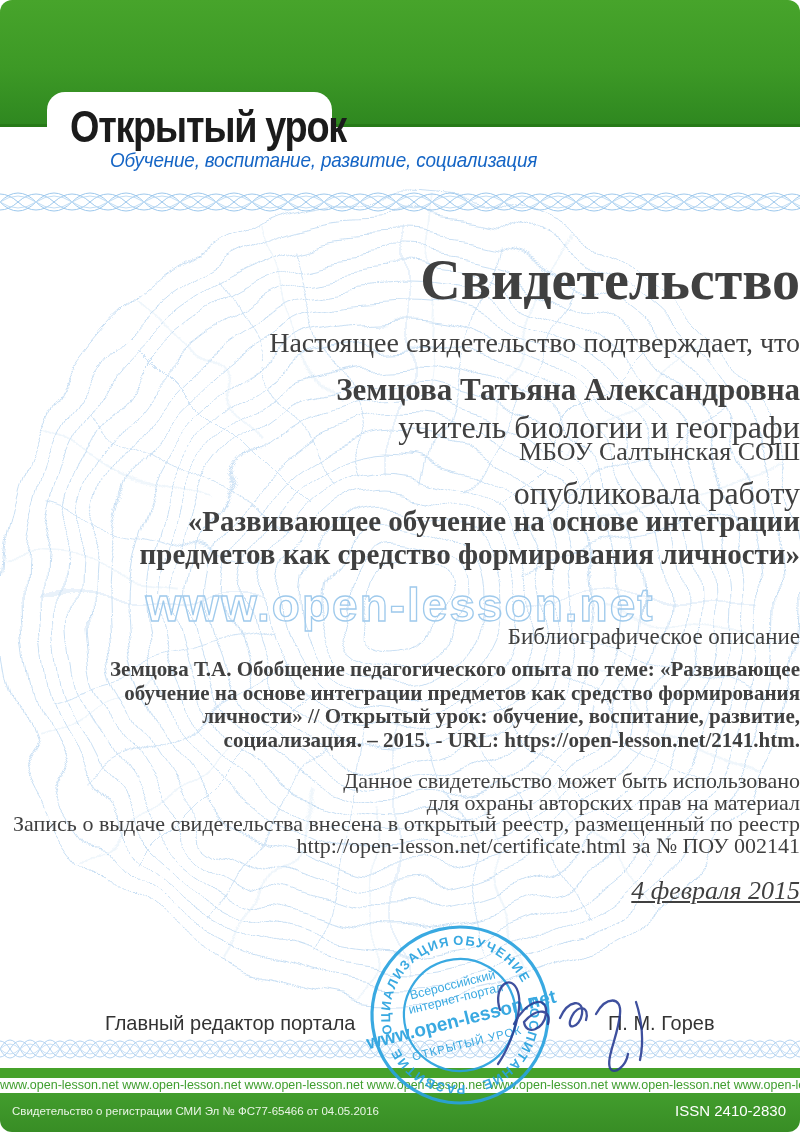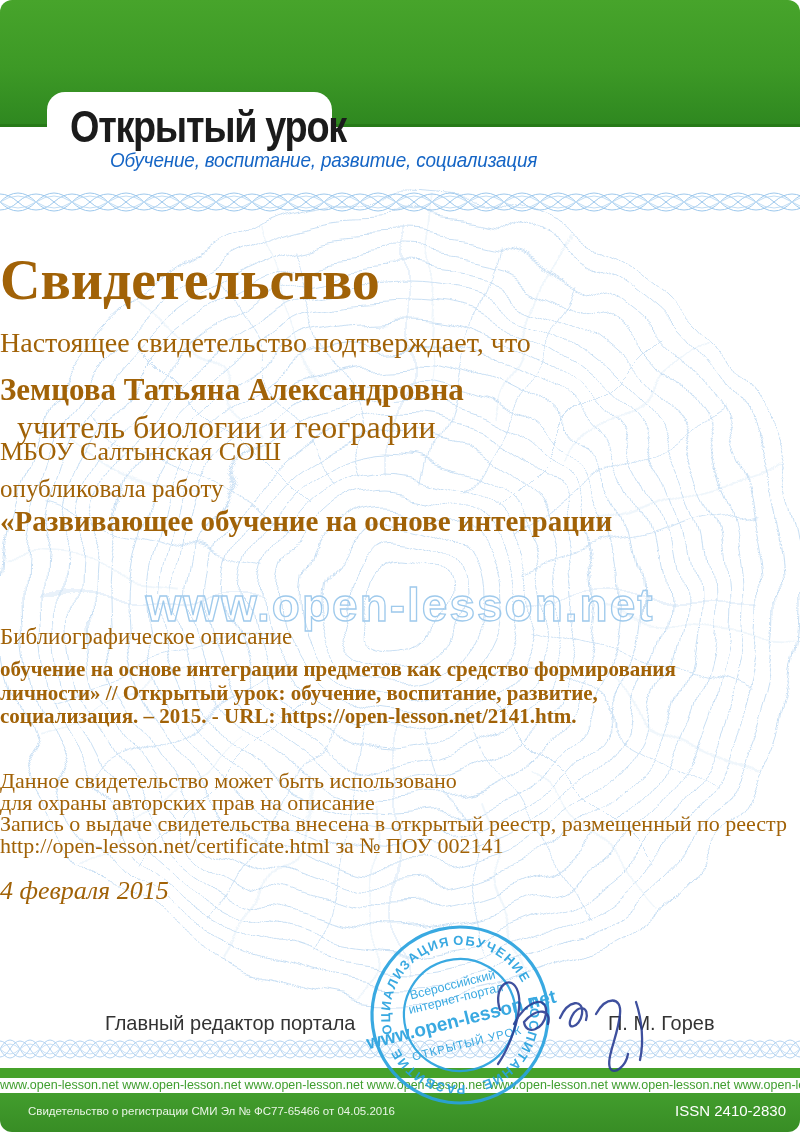--- a/index.html
+++ b/index.html
@@ -1,19 +1,19 @@
 <!DOCTYPE html>
 <html><head>
 <meta charset="utf-8">
 <style>
   html,body{margin:0;padding:0;background:#fff;}
   .page{position:relative;width:800px;height:1132px;margin:0 auto;background:#fff;
         overflow:hidden;border-radius:12px;font-family:"Liberation Serif",serif;color:#111;}
   svg{display:block;}
-  .c{position:absolute;left:0;width:800px;text-align:left;color:#a16207;}
+  .c{position:absolute;left:0;width:800px;text-align:right;color:#404040;}
   .sans{font-family:"Liberation Sans",sans-serif;}
 
   
   .header-green{position:absolute;left:0;top:0;width:800px;height:124px;
     background:linear-gradient(180deg,#47a42b 0%,#3d9926 55%,#2f8820 100%);
     border-bottom:3px solid #277a18;z-index:3;}
   .portal-label{position:absolute;left:80px;top:22px;color:#fff;font-weight:bold;
     font-size:26px;letter-spacing:-0.3px;}
   .site-url{position:absolute;left:80px;top:56px;color:#fff;font-weight:normal;font-size:23px;}
   .logo-card{position:absolute;left:47px;top:92px;width:285px;height:100px;background:#fff;
@@ -30,44 +30,44 @@
   .band-top{position:absolute;left:0;top:191px;z-index:1;pointer-events:none;}
   .band-bottom{position:absolute;left:0;top:1035px;z-index:1;pointer-events:none;}
   .watermark{position:absolute;left:0;top:578px;z-index:1;pointer-events:none;}
 
   
   .cert-title{top:248px;font-size:56px;font-weight:bold;z-index:2;}
   .intro{top:327px;font-size:28px;z-index:2;}
   .name{top:372px;font-size:31px;font-weight:bold;z-index:2;}
   .role{top:409px;font-size:32px;z-index:2;margin-left:17px;}
   .school{top:437px;font-size:26px;z-index:2;}
-  .action{top:475px;font-size:25px;z-index:2;}
+  .action{top:475px;font-size:32px;z-index:2;}
   .work-title{top:505px;font-size:29px;font-weight:bold;line-height:33px;z-index:2;}
   .bib-label{top:624px;font-size:23px;z-index:2;}
   .citation{top:658px;font-size:21px;font-weight:bold;line-height:23.5px;z-index:2;}
   .usage{top:770px;font-size:22px;line-height:21.5px;z-index:2;}
-  .issue-date{top:876px;font-size:26px;font-style:italic;z-index:2;}
+  .issue-date{top:876px;font-size:26px;font-style:italic;z-index:2;text-decoration:underline;}
 
   
   .editor-label{position:absolute;left:105px;top:1011px;font-size:21px;color:#333;
     transform:scaleX(.95);transform-origin:left top;white-space:nowrap;z-index:3;}
   .editor-name{position:absolute;left:608px;top:1011px;font-size:21px;color:#333;
     transform:scaleX(.95);transform-origin:left top;white-space:nowrap;z-index:3;}
   .stamp{position:absolute;left:346px;top:901px;z-index:6;}
   .signature{position:absolute;left:478px;top:966px;z-index:7;}
 
   
   .green-strip{position:absolute;left:0;top:1068px;width:800px;height:10px;background:#46a22a;z-index:4;}
   .url-strip{position:absolute;left:0;top:1078px;width:800px;height:15px;background:#fdfefd;
     z-index:4;overflow:hidden;}
   .url-strip-text{width:800px;text-align:center;white-space:nowrap;color:#3f9e2e;
     font-size:12.5px;line-height:15px;font-family:"Liberation Sans",sans-serif;}
   .footer{position:absolute;left:0;top:1093px;width:800px;height:39px;
     background:linear-gradient(180deg,#429d2d,#388d25);z-index:5;}
-  .registration{position:absolute;left:12px;top:12px;color:#eaf5e6;font-size:11.5px;margin-left:16px;}
+  .registration{position:absolute;left:12px;top:12px;color:#eaf5e6;font-size:11.5px;}
   .issn{position:absolute;right:14px;top:9px;color:#fff;font-size:15px;font-weight:normal;}
 </style>
 </head>
 <body>
 
 <div class="page">
 
   <svg class="rosette" width="800" height="880" viewBox="0 0 800 880">
     <defs>
       <filter id="wav" x="-20%" y="-20%" width="140%" height="140%">
@@ -189,33 +189,35 @@
 
   <div class="c cert-title">Свидетельство</div>
   <div class="c intro">Настоящее свидетельство подтверждает, что</div>
   <div class="c name">Земцова Татьяна Александровна</div>
   <div class="c role">учитель биологии и географии</div>
   <div class="c school">МБОУ Салтынская СОШ</div>
   <div class="c action">опубликовала работу</div>
 
   <div class="c work-title">
     <div>«Развивающее обучение на основе интеграции</div>
+    <div>предметов как средство формирования личности»</div>
   </div>
 
   <div class="c bib-label">Библиографическое описание</div>
 
   <div class="c citation">
+    <div>Земцова Т.А. Обобщение педагогического опыта по теме: «Развивающее</div>
     <div>обучение на основе интеграции предметов как средство формирования</div>
     <div>личности» // Открытый урок: обучение, воспитание, развитие,</div>
     <div>социализация. – 2015. - URL: https://open-lesson.net/2141.htm.</div>
   </div>
 
   <div class="c usage">
     <div>Данное свидетельство может быть использовано</div>
-    <div>для охраны авторских прав на описание</div>
+    <div>для охраны авторских прав на материал</div>
     <div>Запись о выдаче свидетельства внесена в открытый реестр, размещенный по реестр</div>
     <div>http://open-lesson.net/certificate.html за № ПОУ 002141</div>
   </div>
 
   <div class="c issue-date">4 февраля 2015</div>
 
   <div class="editor-label sans">Главный редактор портала</div>
   <div class="editor-name sans">П. М. Горев</div>
 
   <svg class="stamp" width="228" height="228" viewBox="0 0 228 228" opacity="0.92">

